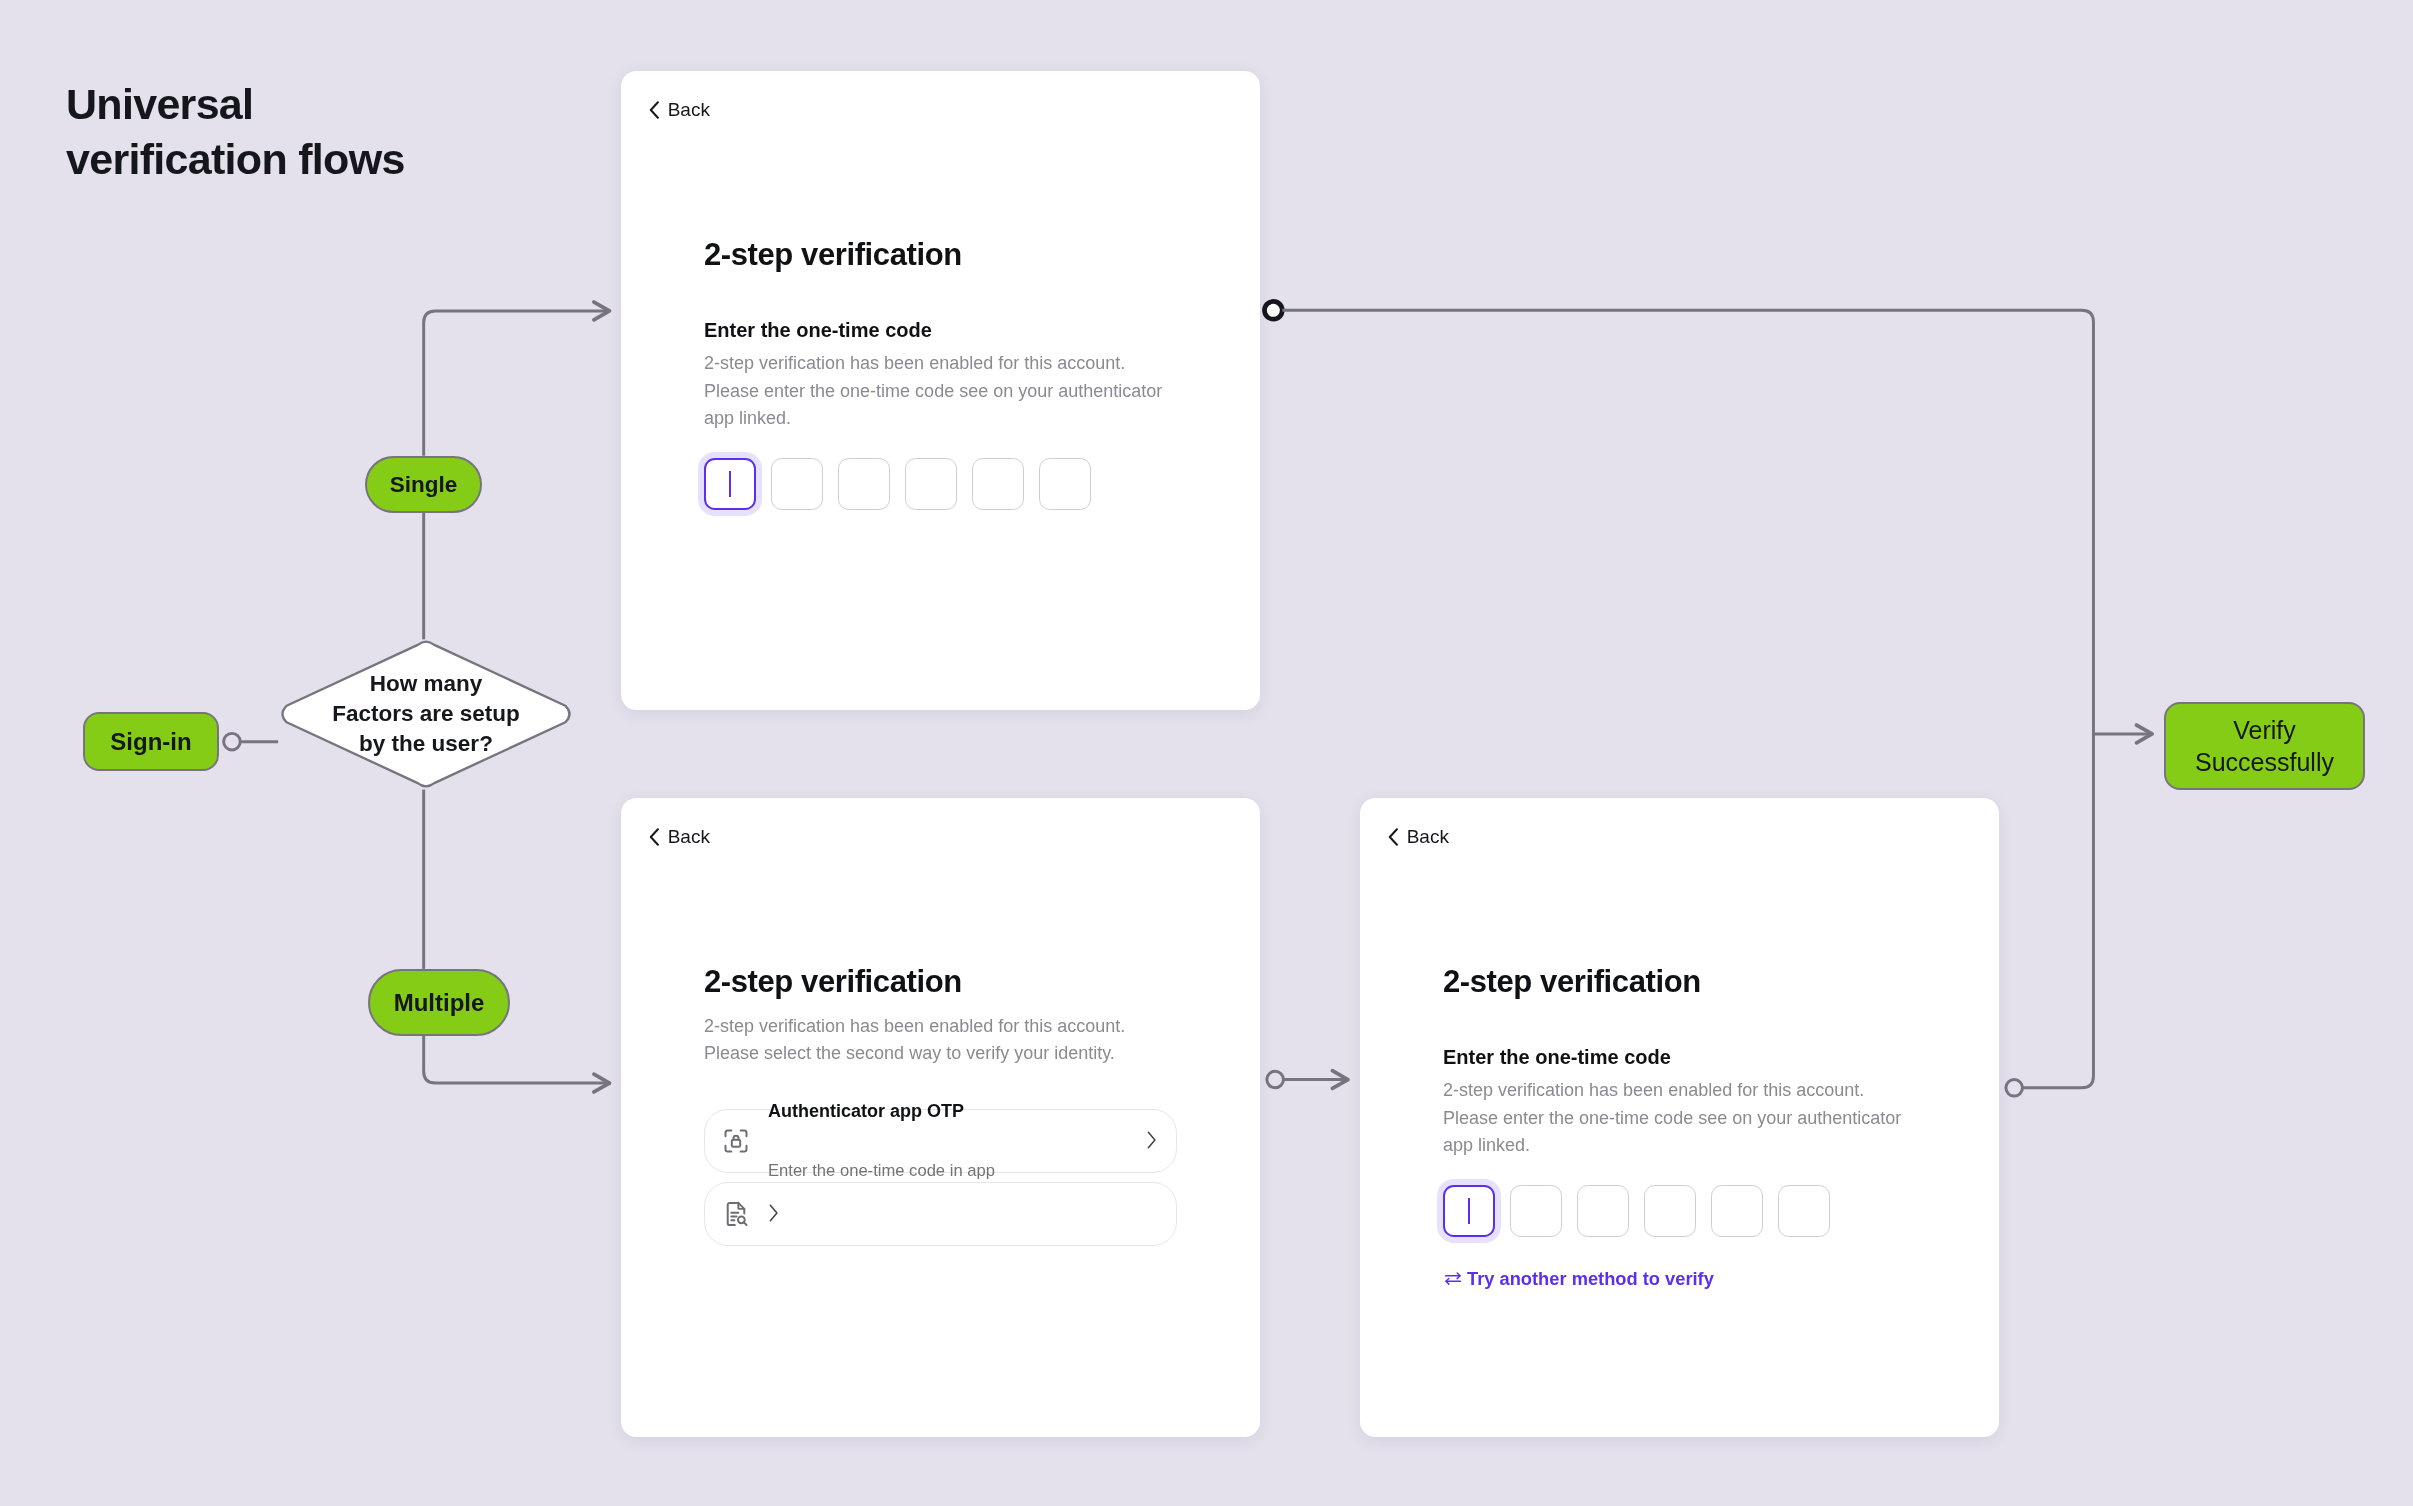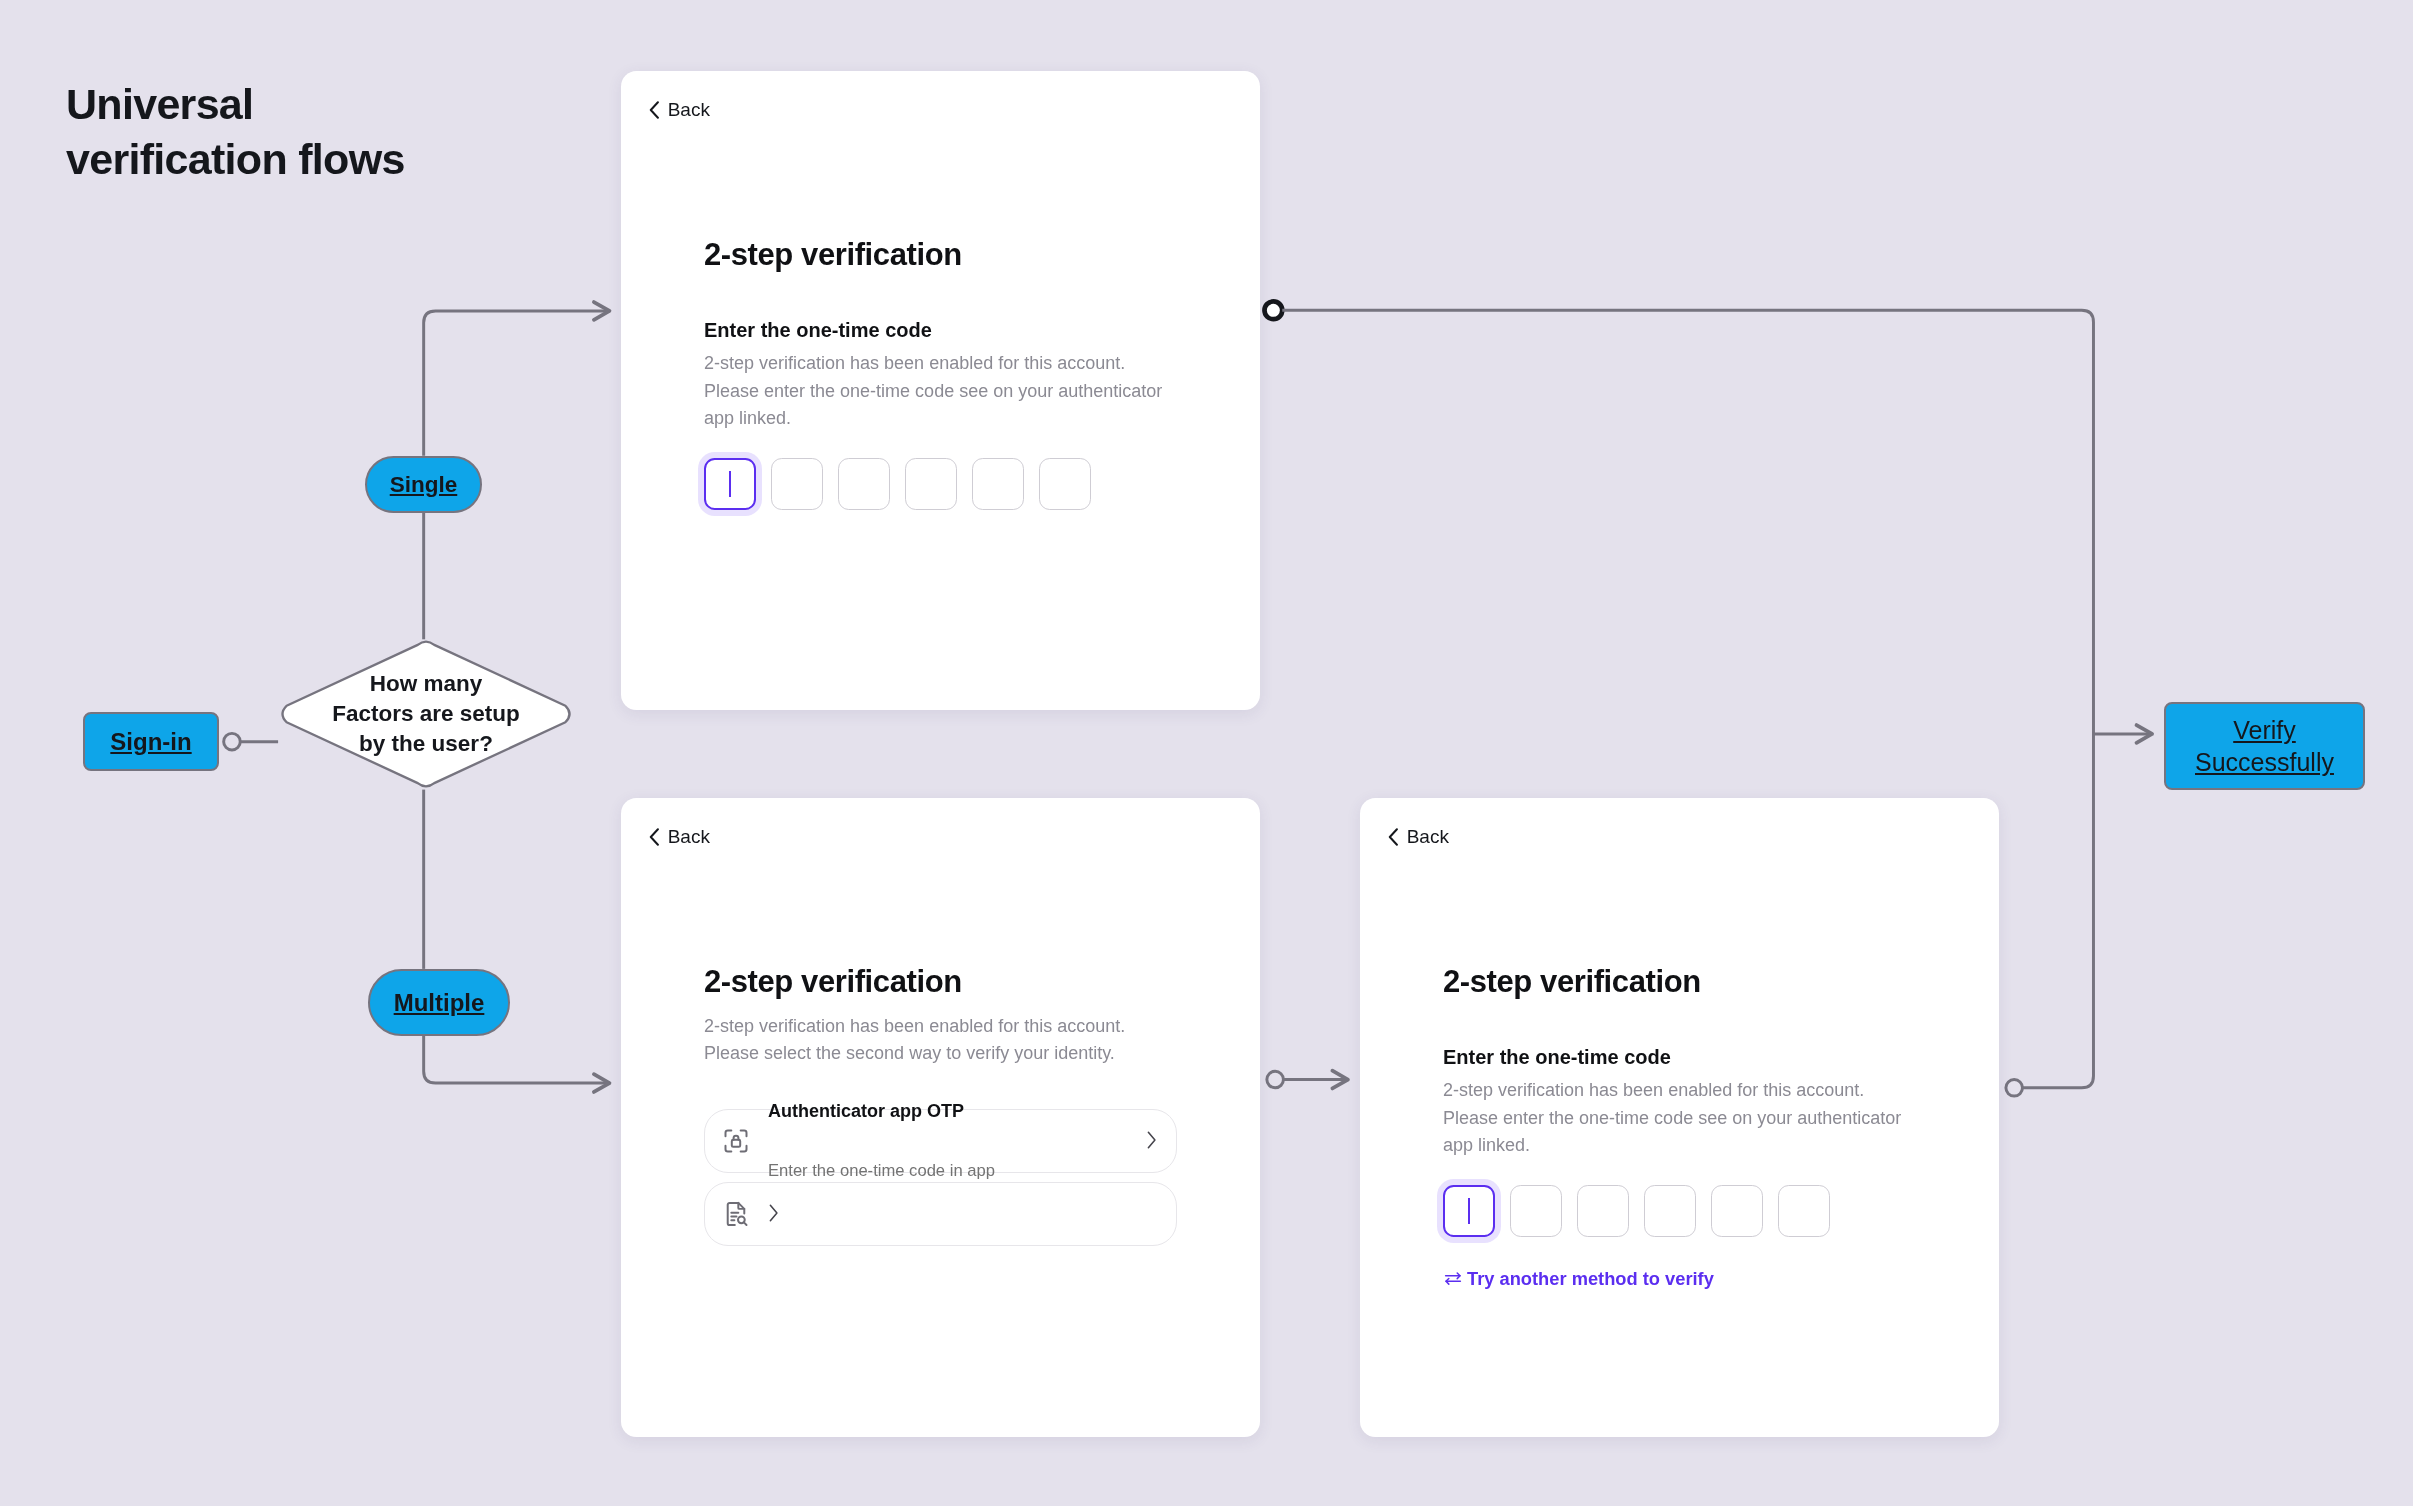--- a/index.html
+++ b/index.html
@@ -34,31 +34,30 @@
   #flow-lines {
     position: absolute;
     left: 0; top: 0;
     width: 2413px; height: 1507px;
     pointer-events: none;
   }
 
   
   .node {
     position: absolute;
-    background: #0ea5e9;
+    background: #84cc16;
     border: 2.4px solid #76747f;
     display: flex;
     align-items: center;
     justify-content: center;
     text-align: center;
     color: #15171c;
     font-weight: 700;
-    text-decoration: underline;
-  }
-  .node-rect { border-radius: 8px; }
+  }
+  .node-rect { border-radius: 16px; }
   .node-pill { border-radius: 591px; }
 
   #node-signin {
     left: 83px; top: 712px;
     width: 136px; height: 59px;
     font-size: 24px;
   }
   #node-single {
     left: 365px; top: 456px;
     width: 117px; height: 57px;

